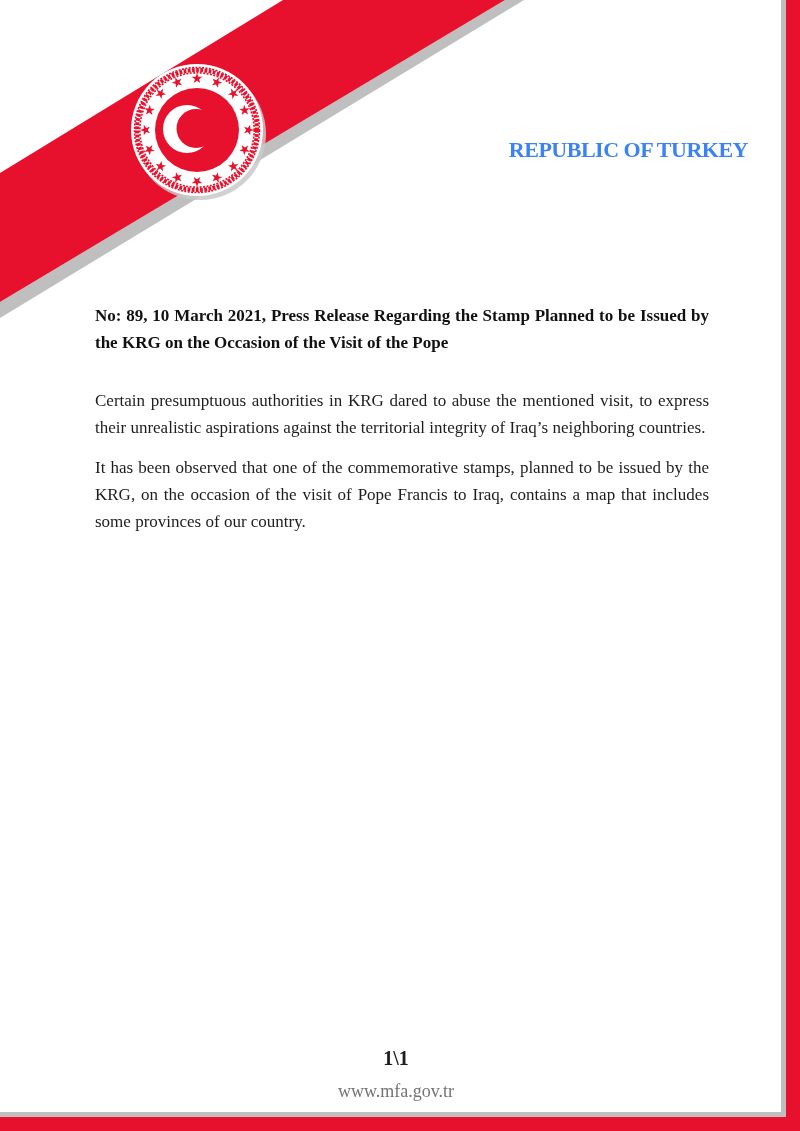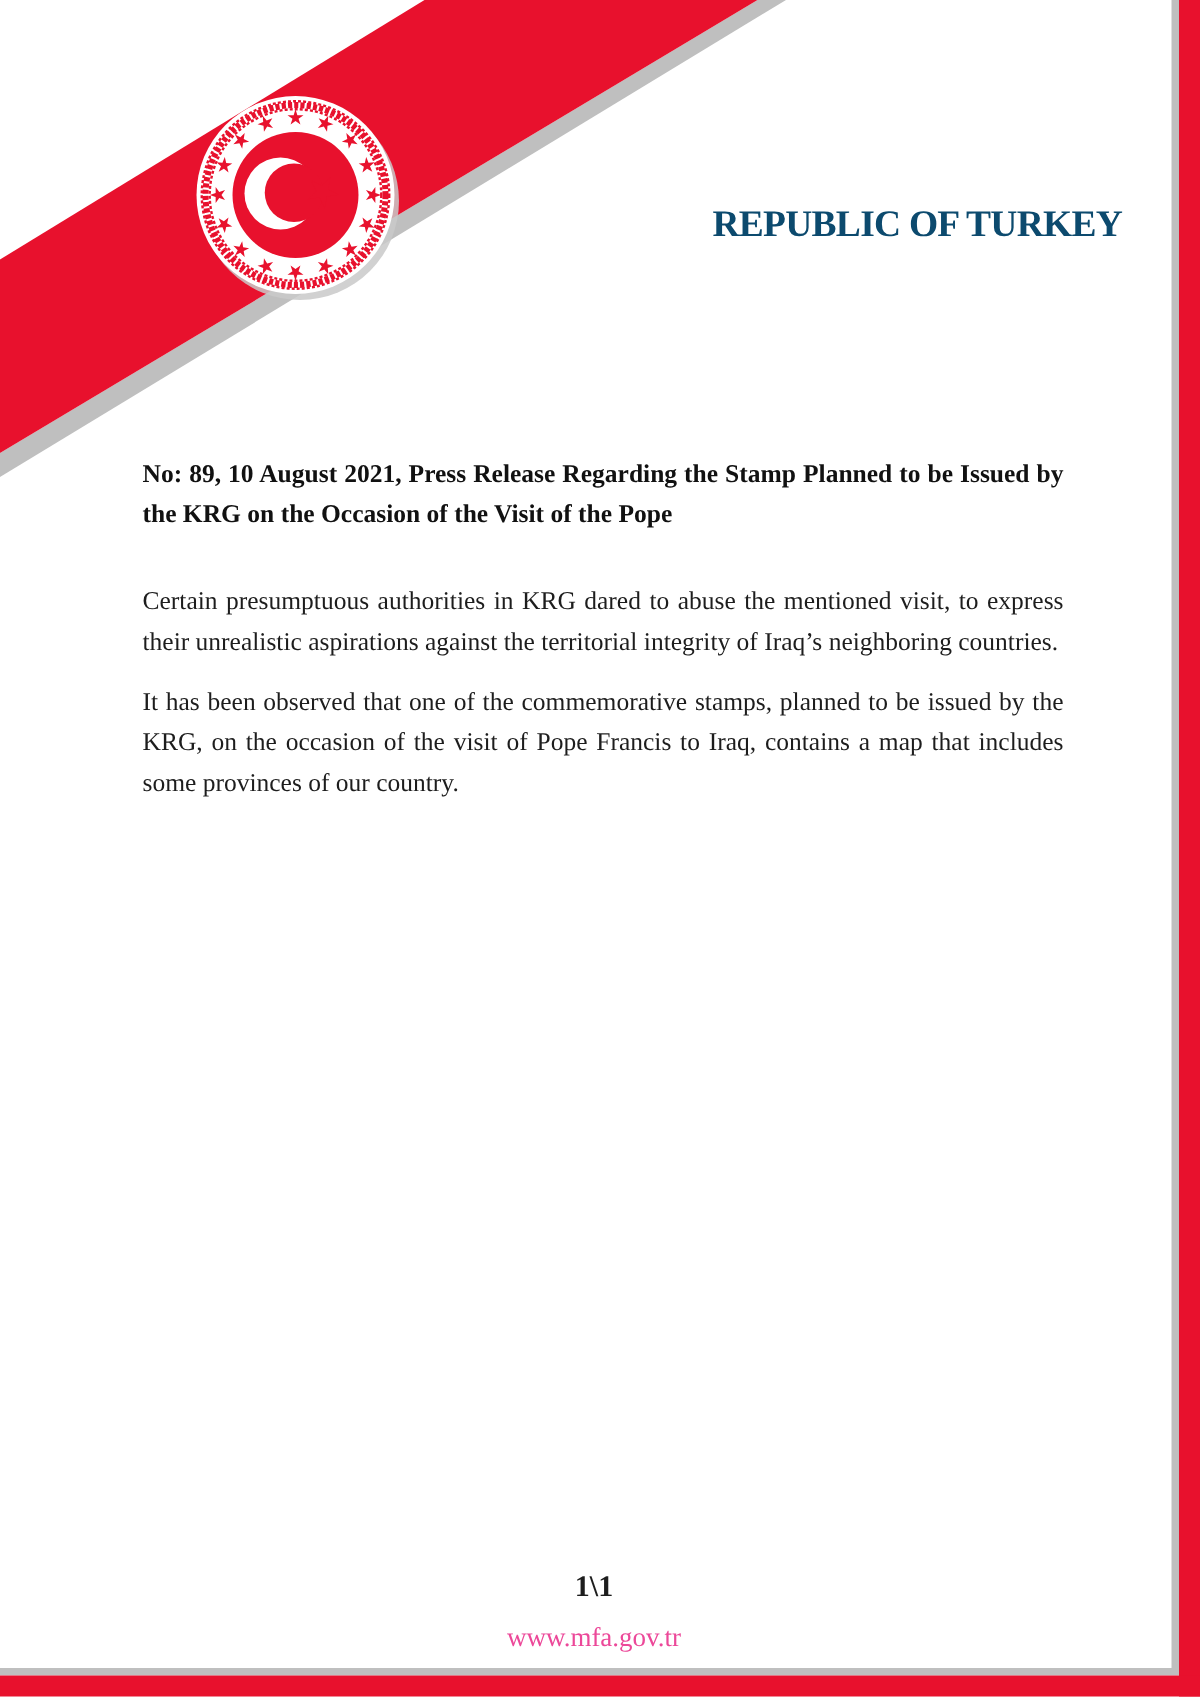--- a/index.html
+++ b/index.html
@@ -12,23 +12,23 @@
   }
   .deco-svg {
     position: absolute; top: 0; left: 0;
     width: 560px; height: 340px;
     z-index: 1;
   }
   .org-header {
     position: absolute;
     top: 138px; right: 52px;
     text-align: center;
-    color: #0c4a6e;
+    color: #3b82f6;
     font-weight: bold;
-    font-size: 25px;
+    font-size: 22px;
     line-height: 24px;
     letter-spacing: -0.5px;
     z-index: 2;
   }
   .content {
     position: absolute;
     left: 95px; top: 302px;
     width: 614px;
     color: #1d1d1d;
     font-size: 17px;
@@ -50,21 +50,21 @@
     font-size: 20px;
     font-weight: bold;
     color: #1d1d1d;
     z-index: 2;
   }
   .website {
     position: absolute;
     top: 1081px; left: 0; width: 792px;
     text-align: center;
     font-size: 18px;
-    color: #ec4899;
+    color: #737373;
     z-index: 2;
   }
   .right-line {
     position: absolute; top: 0; left: 781px;
     width: 5px; height: 1114px;
     background: #bfbfbf; z-index: 3;
   }
   .right-stripe {
     position: absolute; top: 0; left: 786px;
     width: 14px; height: 1131px;
@@ -127,21 +127,21 @@
     <circle cx="196" cy="128.5" r="19.5" fill="#e8112d"></circle>
     <use href="#star5" transform="translate(215,128) scale(11) rotate(100)" fill="#ffffff"></use>
   </g>
 </svg>
 
 <div class="org-header">
   <div>REPUBLIC OF TURKEY</div>
 </div>
 
 <div class="content">
-  <h1>No: 89, 10 August 2021, Press Release Regarding the Stamp Planned to be Issued by the KRG on the Occasion of the Visit of the Pope</h1>
+  <h1>No: 89, 10 March 2021, Press Release Regarding the Stamp Planned to be Issued by the KRG on the Occasion of the Visit of the Pope</h1>
   <p>Certain presumptuous authorities in KRG dared to abuse the mentioned visit, to express their unrealistic aspirations against the territorial integrity of Iraq’s neighboring countries.</p>
   <p>It has been observed that one of the commemorative stamps, planned to be issued by the KRG, on the occasion of the visit of Pope Francis to Iraq, contains a map that includes some provinces of our country.</p>
 </div>
 
 <div class="page-number">1\1</div>
 <div class="website">www.mfa.gov.tr</div>
 
 <div class="right-line"></div>
 <div class="right-stripe"></div>
 <div class="bottom-line"></div>

